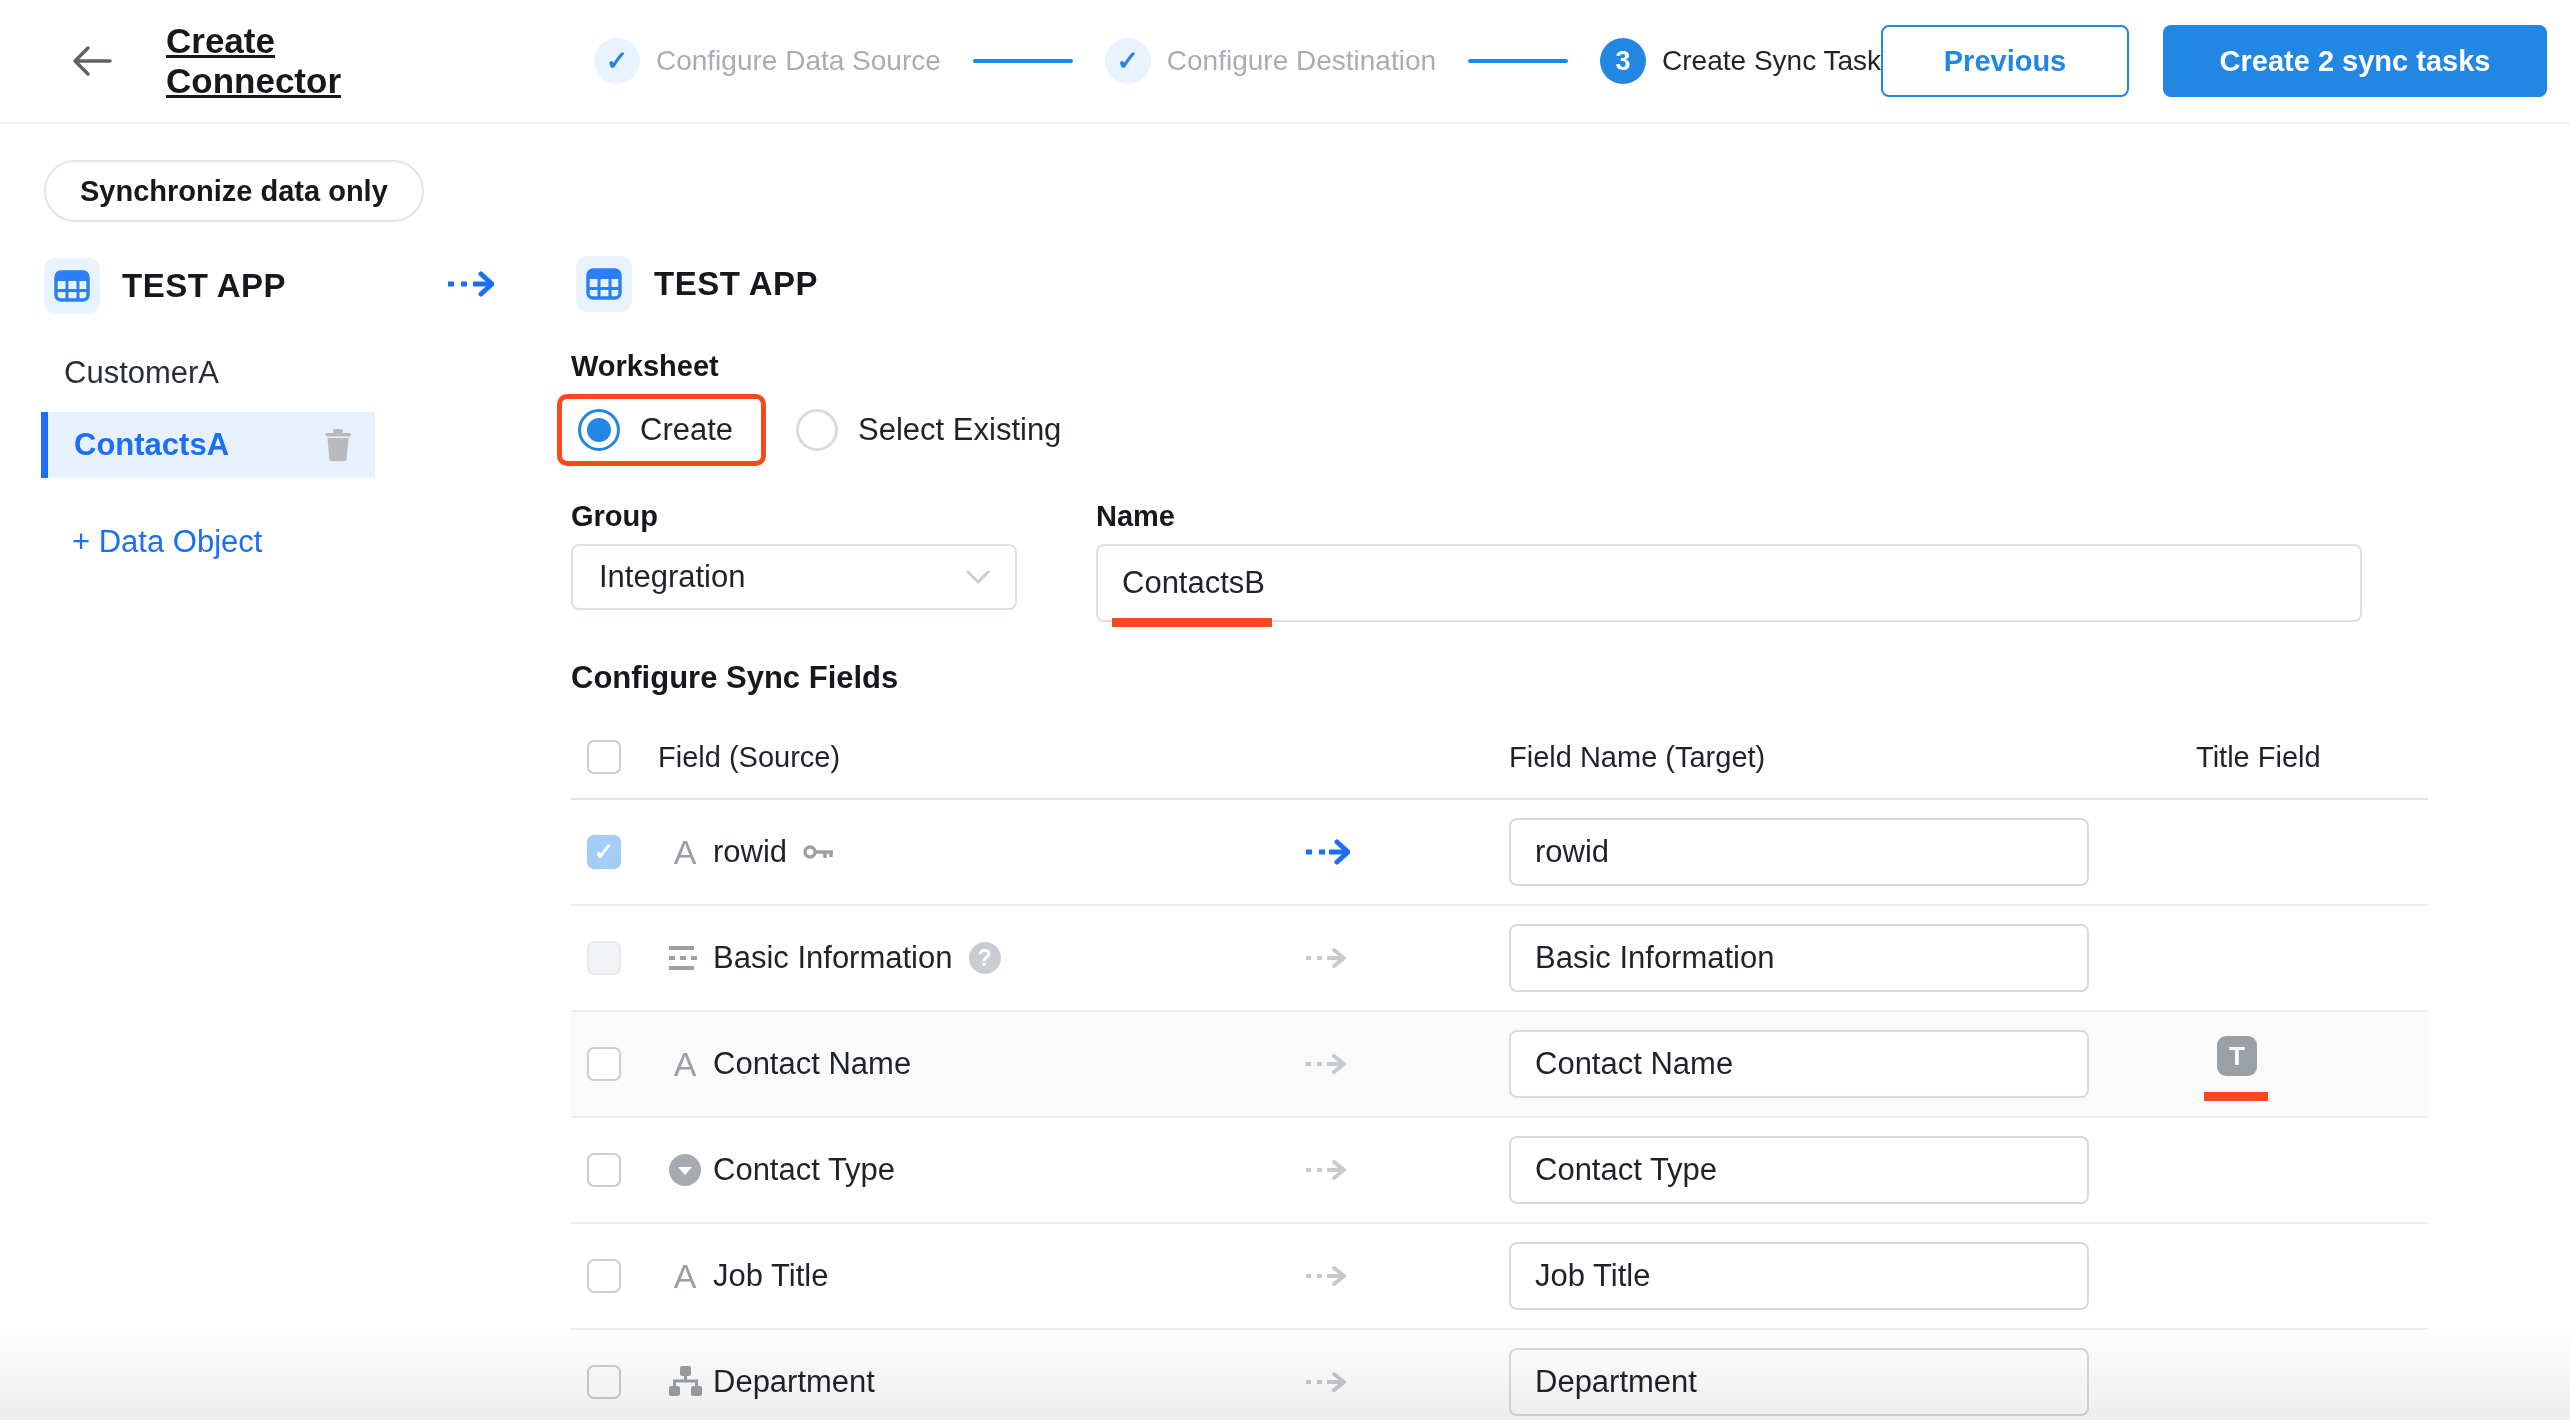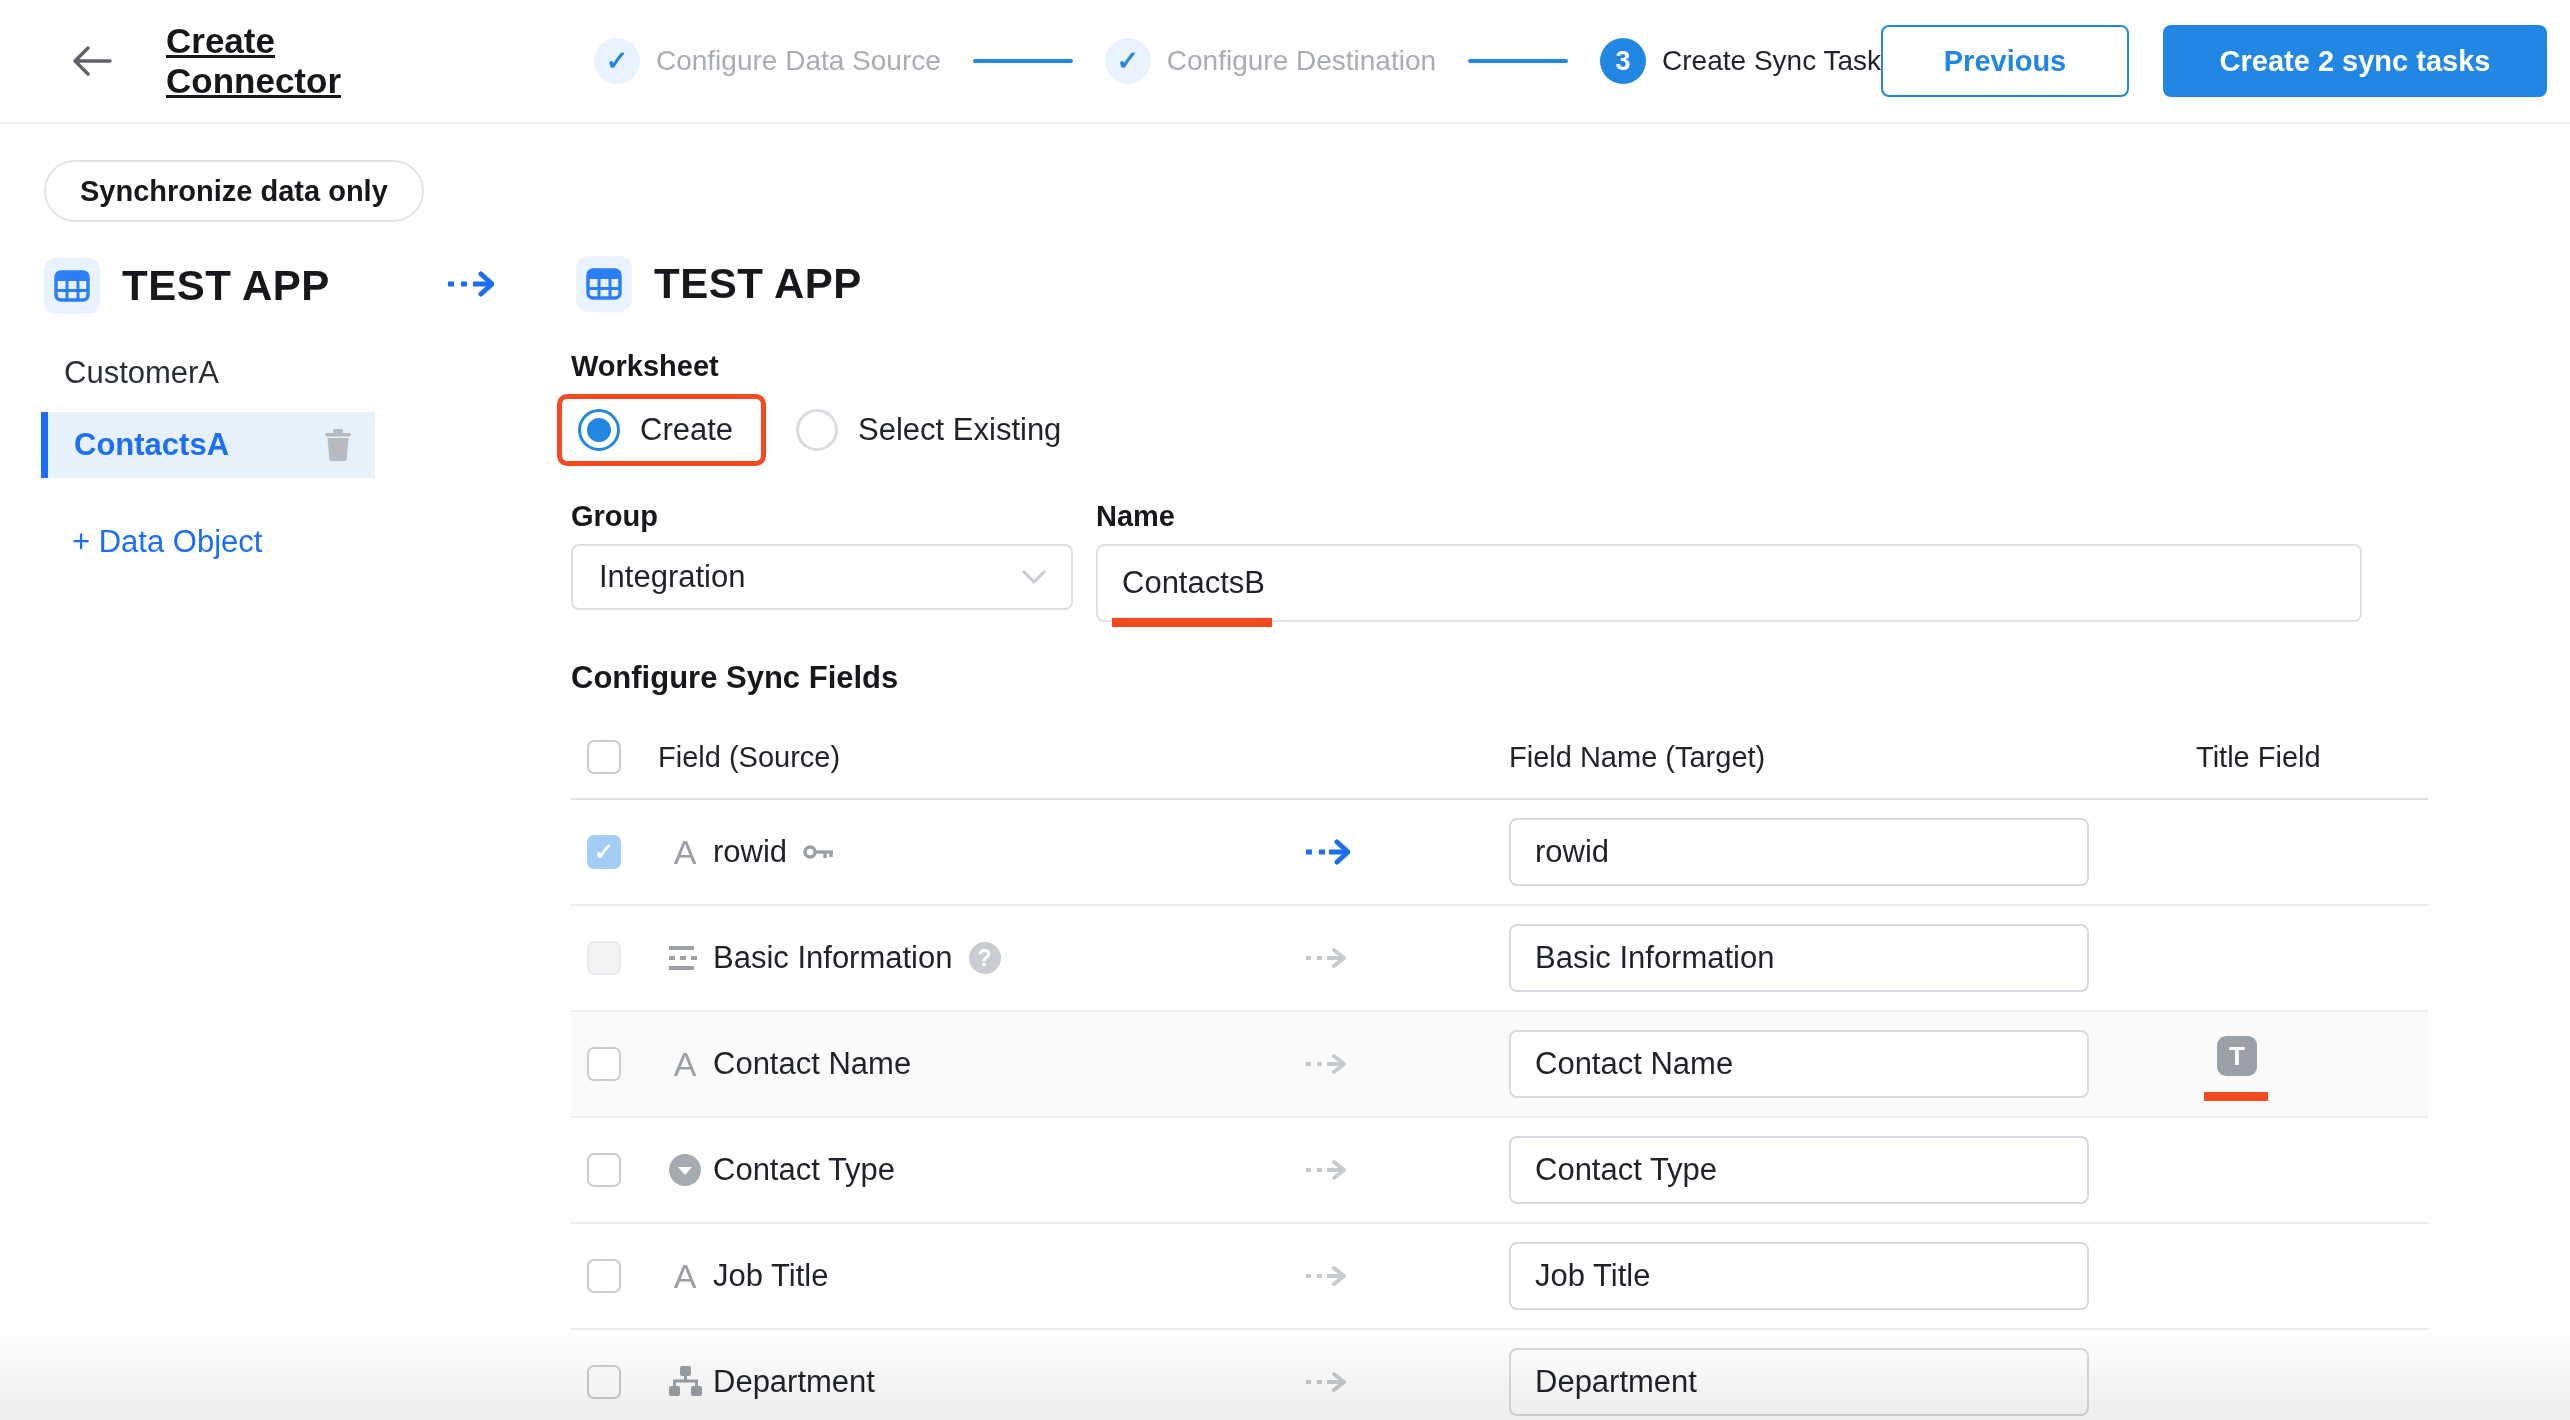--- a/index.html
+++ b/index.html
@@ -27,21 +27,21 @@
   .btn-previous { width:248px; background:#fff; border:2px solid #2286e3; color:#2286e3; }
   .btn-create  { width:384px; background:#2286e3; color:#fff; }
 
   
   .sidebar { position:absolute; top:124px; left:0; width:505px; height:1296px; background:#fff; }
   .mode-pill { position:absolute; top:36px; left:44px; height:62px; line-height:58px; padding:0 34px;
     border:2px solid #e2e4e8; border-radius:34px; font-size:29px; font-weight:bold; color:#16181c; }
   .app-row { position:absolute; display:flex; align-items:center; }
   .sidebar .app-row { top:134px; left:44px; width:450px; }
   .app-icon { width:56px; height:56px; border-radius:12px; background:#e8f3ff; display:flex; align-items:center; justify-content:center; flex:none; }
-  .app-name { margin-left:22px; font-size:42px; font-weight:bold; color:#16181c; letter-spacing:.5px; }
+  .app-name { margin-left:22px; font-size:33px; font-weight:bold; color:#16181c; letter-spacing:.5px; }
   .app-row .flow-arrow { margin-left:auto; }
   .obj-item { position:absolute; left:64px; font-size:31px; color:#2a2f36; height:66px; line-height:66px; cursor:pointer; }
   .obj-customera { top:216px; }
   .obj-selected { position:absolute; top:288px; left:41px; width:334px; height:66px; background:#e7f1fb;
     display:flex; align-items:center; cursor:pointer; }
   .obj-selected .sel-bar { width:7px; height:100%; background:#1b6ef5; flex:none; }
   .obj-selected .sel-name { margin-left:26px; font-size:31px; font-weight:bold; color:#1b6ef5; }
   .obj-selected .trash { margin-left:auto; margin-right:22px; display:flex; }
   .add-object { position:absolute; top:400px; left:72px; font-size:31px; color:#1b6ef5; cursor:pointer; }
 
@@ -56,21 +56,21 @@
 
   .radio-row { position:absolute; top:270px; left:-14px; display:flex; align-items:center; }
   .radio-highlight { border:5px solid #f5491f; border-radius:10px; height:72px; display:flex; align-items:center; padding:0 28px 0 16px; }
   .radio { width:42px; height:42px; border-radius:50%; position:relative; flex:none; cursor:pointer; }
   .radio.on { border:3px solid #2286e3; background:#fff; }
   .radio.on::after { content:""; position:absolute; inset:6px; border-radius:50%; background:#2286e3; }
   .radio.off { border:3px solid #d8dbe0; background:#fff; }
   .radio-label { margin-left:20px; font-size:31px; color:#1f2329; }
   .radio-item2 { display:flex; align-items:center; margin-left:30px; }
 
-  .select-box { position:absolute; top:420px; left:0; width:502px; height:66px; border:2px solid #dde0e5; border-radius:8px;
+  .select-box { position:absolute; top:420px; left:0; width:446px; height:66px; border:2px solid #dde0e5; border-radius:8px;
     display:flex; align-items:center; padding:0 24px 0 26px; font-size:31px; color:#1f2329; cursor:pointer; background:#fff; }
   .select-box .chev { margin-left:auto; display:flex; }
   .name-wrap { position:absolute; top:420px; left:525px; width:1266px; height:78px; }
   .text-input { width:100%; height:100%; border:2px solid #dde0e5; border-radius:8px; font-size:31px;
     font-family:"Liberation Sans", sans-serif; color:#1f2329; padding:0 24px; background:#fff; outline:none; }
   .red-underline { position:absolute; left:16px; bottom:-5px; width:160px; height:9px; background:#f5491f; }
 
   
   .ftable { position:absolute; top:592px; left:0; width:1857px; }
   .fhead { position:relative; height:84px; border-bottom:2px solid #e2e3e6; }

